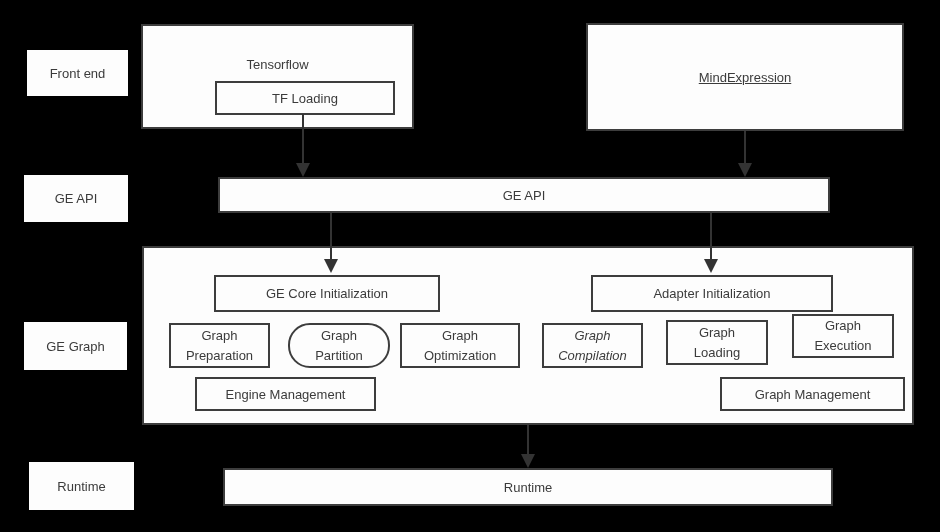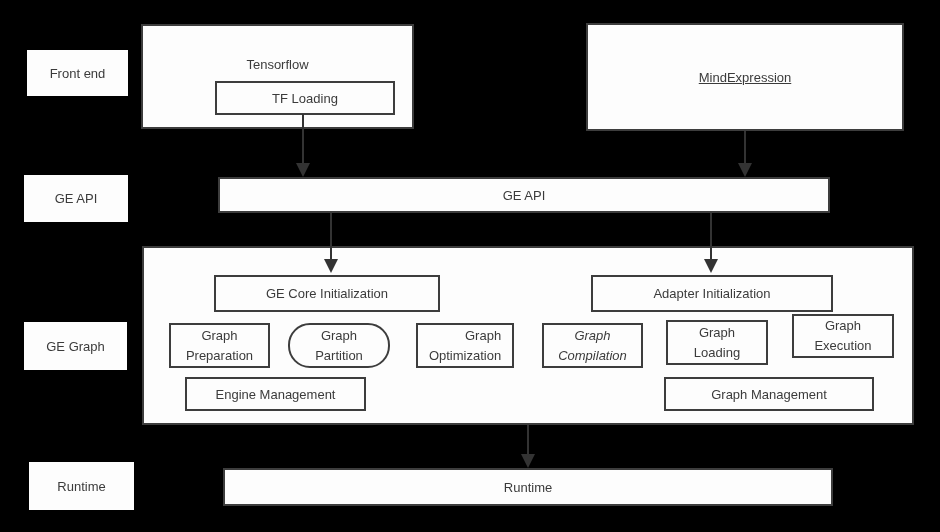--- a/index.html
+++ b/index.html
@@ -30,30 +30,30 @@
   .ge-api-bar { left:218px; top:177px; width:612px; height:36px; }
 
   
   .ge-core-box { left:142px; top:246px; width:772px; height:179px; }
   .ge-core-init-box { left:70px; top:27px; width:226px; height:37px; }
   .session-init-box { left:447px; top:27px; width:242px; height:37px; }
 
   .stage-box { top:75px; height:45px; }
   .stage-0 { left:25px;  width:101px; }
   .stage-1 { left:144px; width:102px;border-radius:22px; }
-  .stage-2 { left:272px; width:98px;text-align:right; }
+  .stage-2 { left:256px; width:120px; }
   .stage-3 { left:398px; width:101px;font-style:italic; }
   .stage-4 { left:522px; width:102px; top:72px;justify-content:flex-end; }
   .stage-5 { left:648px; width:102px; top:66px; height:44px; }
   .stage-box .two-line { width:min-content; margin:auto; }
 
   .manager-box { top:129px; height:34px; }
-  .manager-0 { left:41px;  width:181px; }
+  .manager-0 { left:51px;  width:181px; }
   .manager-1 { left:297px; width:180px; }
-  .manager-2 { left:520px; width:210px; }
+  .manager-2 { left:576px; width:185px; }
 
   
   .runtime-bar { left:223px; top:468px; width:610px; height:38px; }
 
   
   .arrows { position:absolute; left:0; top:0; width:940px; height:532px; z-index:10; pointer-events:none; }
   .arrows line { stroke:#333333; stroke-width:2; }
   .arrows polygon { fill:#333333; }
 </style>
 </head>

